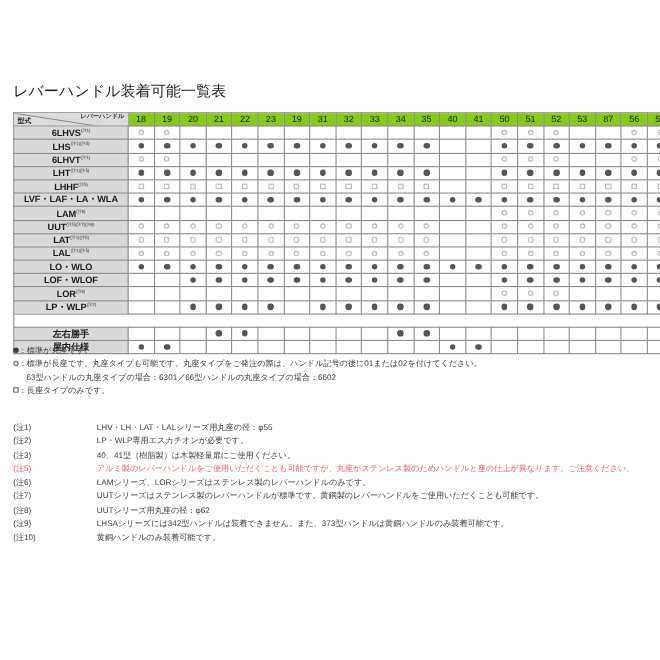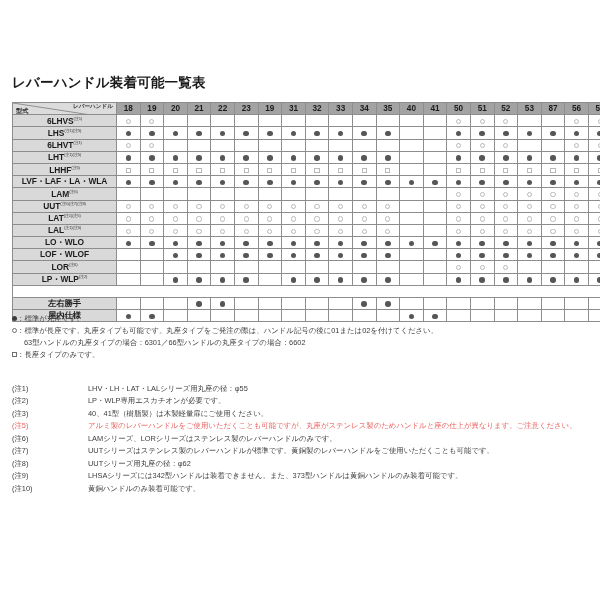--- a/index.html
+++ b/index.html
@@ -21,21 +21,21 @@
     box-sizing: border-box;
     padding: 0 12px;
   }
 
   
   .title {
     position: absolute;
     left: 12px;
     top: 74px;
     font-size: 13.5px;
-    font-weight: bold;
+    font-weight: normal;
     letter-spacing: .2px;
     color: #1a1a1a;
     white-space: nowrap;
     text-align: center;
   }
 
   
   .table-wrap {
     position: absolute;
     left: 12px;
@@ -81,23 +81,23 @@
   th.corner .lbl-col {
     position: absolute;
     right: 3px;
     top: 0.5px;
     font-size: 5.6px;
     font-weight: bold;
     color: #2b2b2b;
     line-height: 1;
   }
   th.colhead {
-    background: #a3a3a3;
+    background: #84cc16;
     font-size: 8.2px;
-    font-weight: bold;
+    font-weight: normal;
     color: #1c1c1c;
     height: 16px;
     width: 23.6px;
   }
 
   td.rowhead {
     background: #d9d9d9;
     text-align: left;
     padding-left: 3px;
     font-size: 8.4px;

